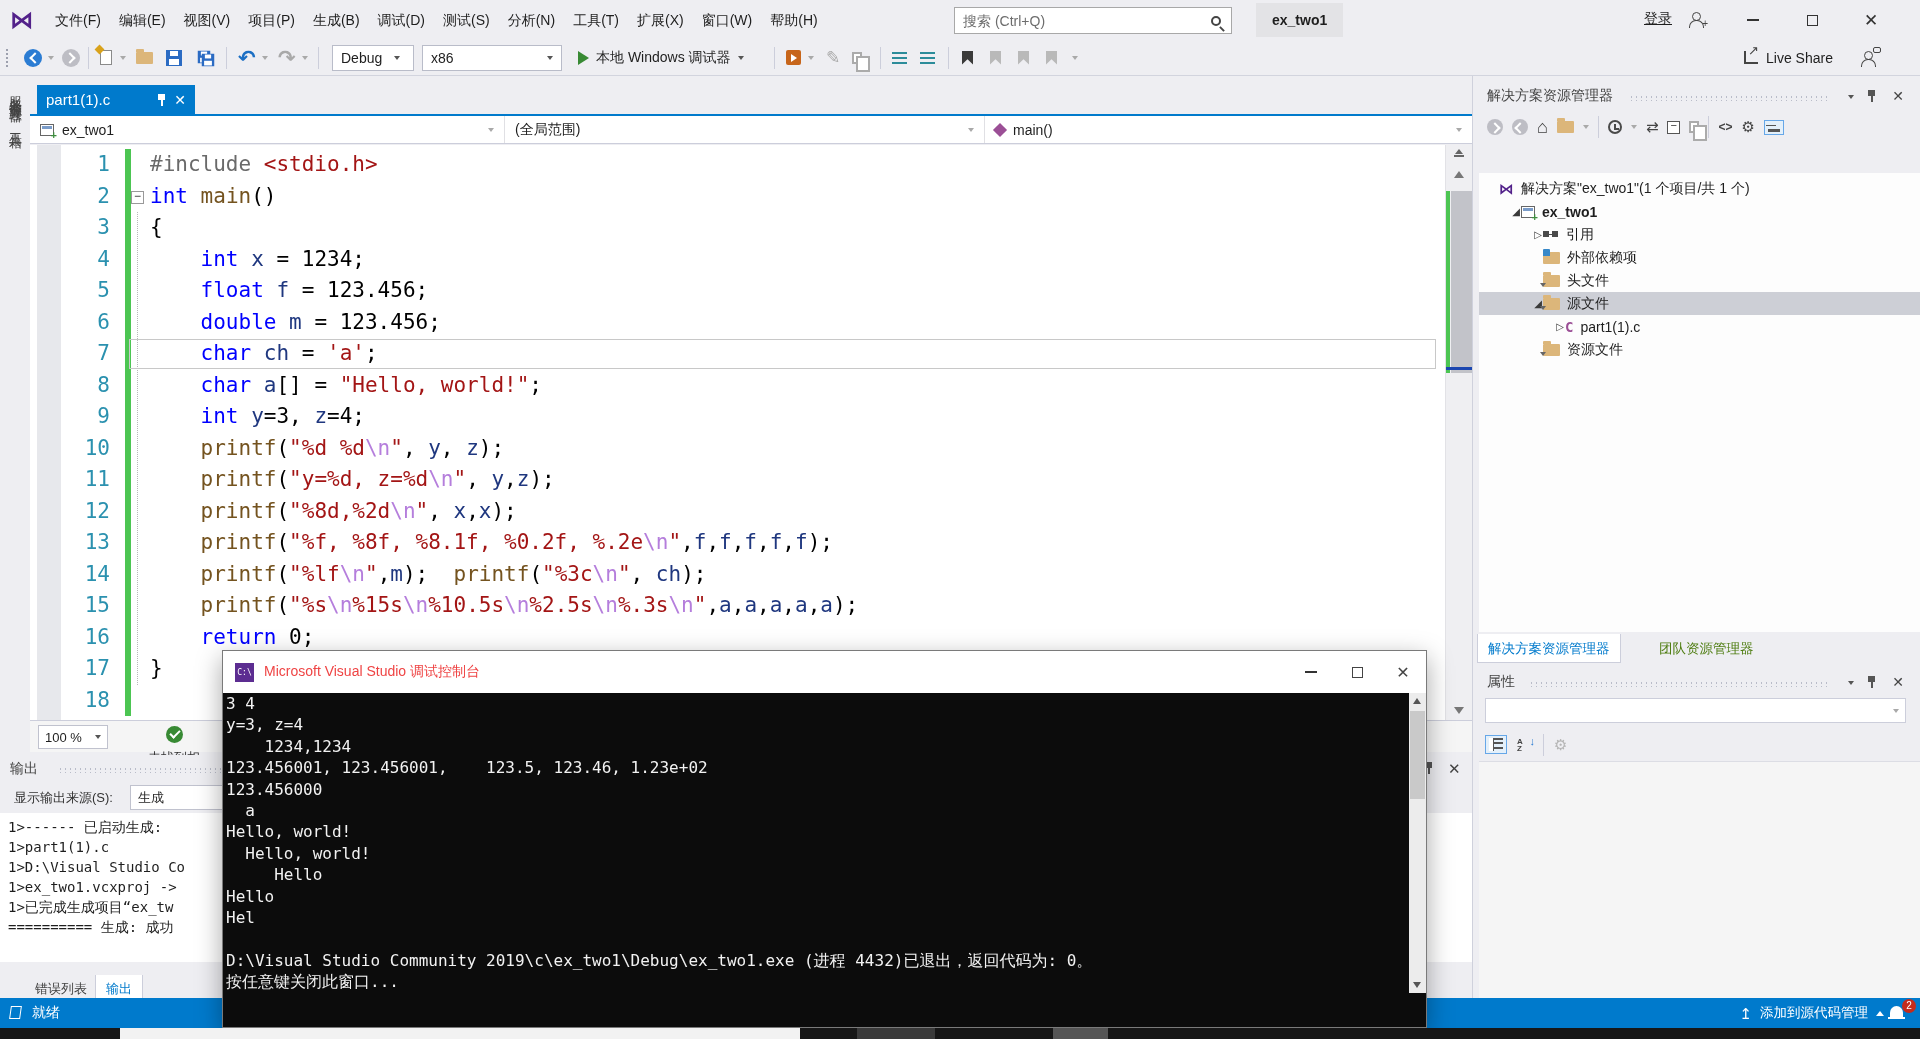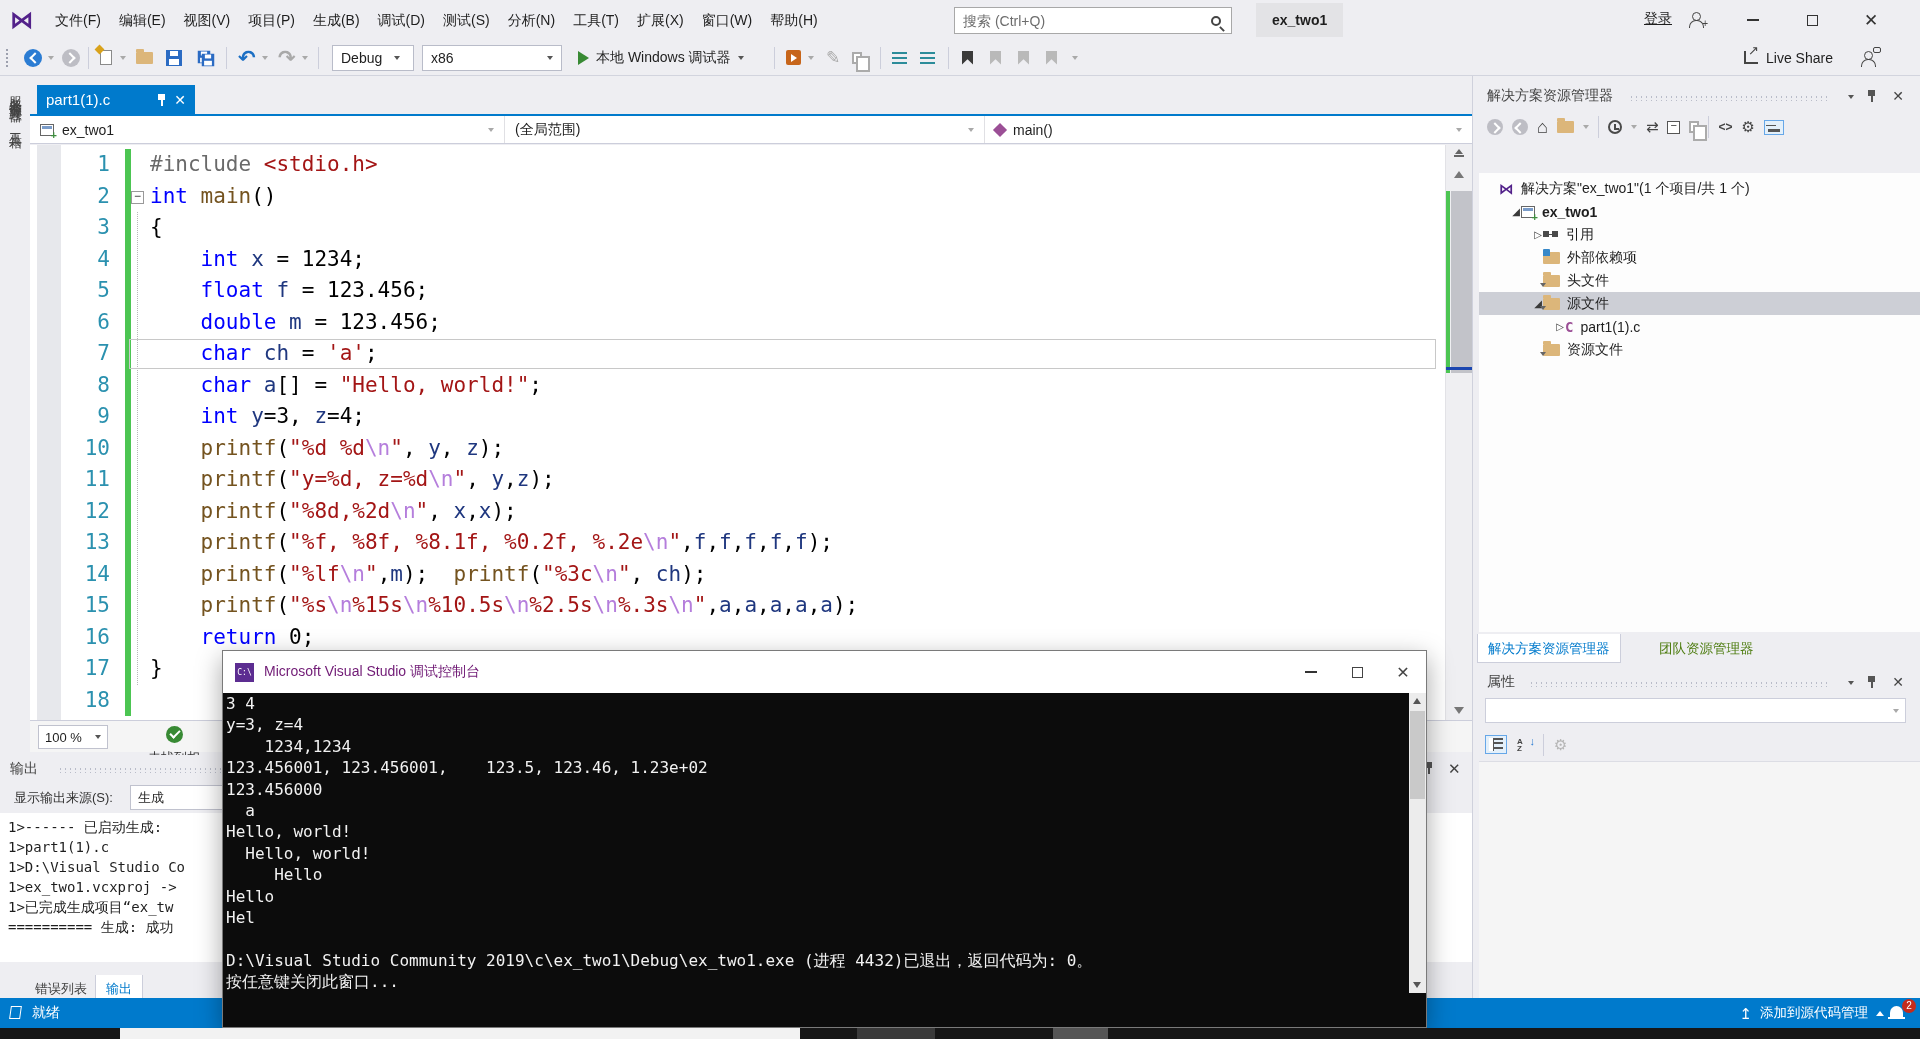--- a/index.html
+++ b/index.html
@@ -190,21 +190,21 @@
   
   .taskbar { position:absolute; left:0; top:1028px; width:1920px; height:11px; background:#161616; z-index:60; }
   .tb-white { position:absolute; left:120px; top:0; width:680px; height:11px; background:#F2F2F2; }
   .tb-g1 { position:absolute; left:857px; top:0; width:78px; height:11px; background:#3A3A3A; }
   .tb-g2 { position:absolute; left:1053px; top:0; width:55px; height:11px; background:#555; }
 
   
   .console { position:absolute; left:222px; top:650px; width:1205px; height:378px; background:#0C0C0C; border:1px solid #7A7A7A; box-shadow:0 8px 24px rgba(0,0,0,.35); z-index:50; }
   .con-titlebar { position:absolute; left:0; top:0; width:100%; height:42px; background:#fff; display:flex; align-items:center; }
   .con-ic { width:19px; height:19px; background:#5C2D91; color:#fff; font-size:8px; line-height:19px; text-align:center; margin:0 10px 0 12px; font-family:"DejaVu Sans Mono",monospace; flex:none; }
-  .con-title { font-size:14px; color:#701a75; }
+  .con-title { font-size:14px; color:#ef4444; }
   .con-btns { margin-left:auto; display:flex; height:42px; }
   .con-btn { width:46px; height:42px; display:flex; align-items:center; justify-content:center; color:#444; }
   .con-max { width:11px; height:11px; border:1.5px solid #444; }
   .con-body { position:absolute; left:0; top:42px; width:100%; height:334px; background:#0C0C0C; overflow:hidden; }
   .con-body pre { margin:0 0 0 3px; font-family:"DejaVu Sans Mono",monospace; font-size:16px; line-height:21.4px; color:var(--console-text); }
   .con-scroll { position:absolute; right:0; top:0; width:17px; height:300px; background:#ECECEC; }
   .cs-up { position:absolute; left:4px; top:5px; width:0; height:0; border-left:4.5px solid transparent; border-right:4.5px solid transparent; border-bottom:6px solid #555; }
   .cs-thumb { position:absolute; left:1px; top:18px; width:15px; height:88px; background:#C9C9C9; }
   .cs-down { position:absolute; left:4px; bottom:5px; width:0; height:0; border-left:4.5px solid transparent; border-right:4.5px solid transparent; border-top:6px solid #555; }
 </style>

